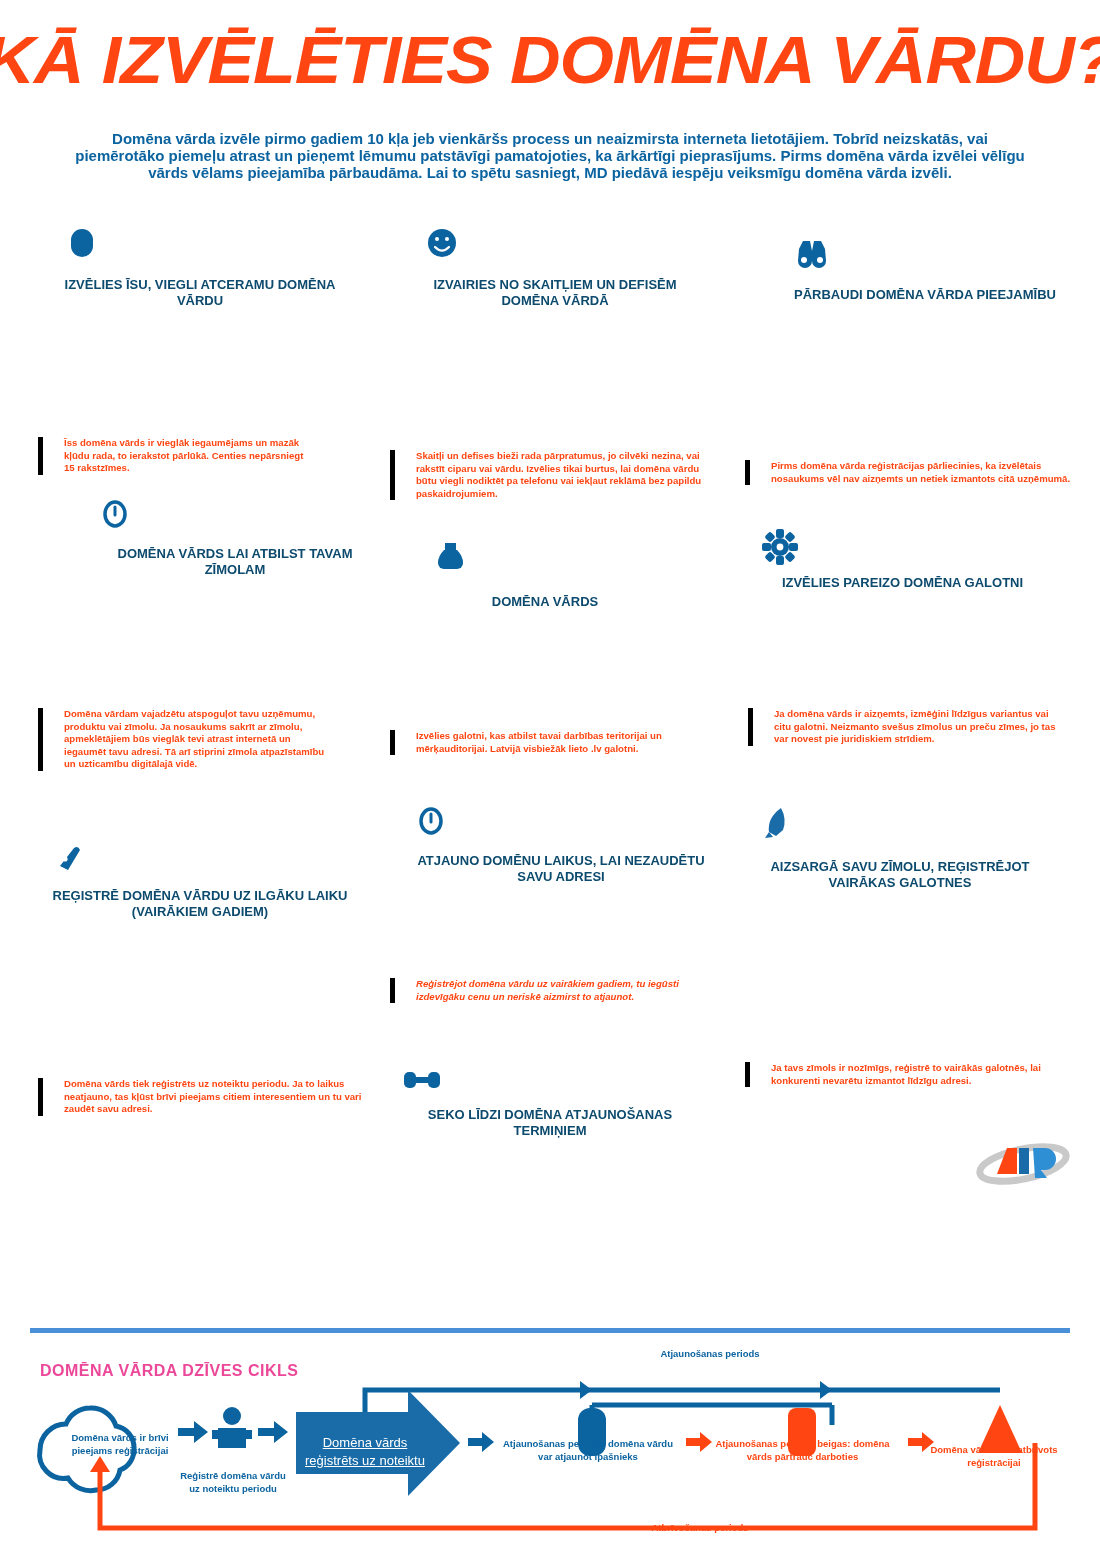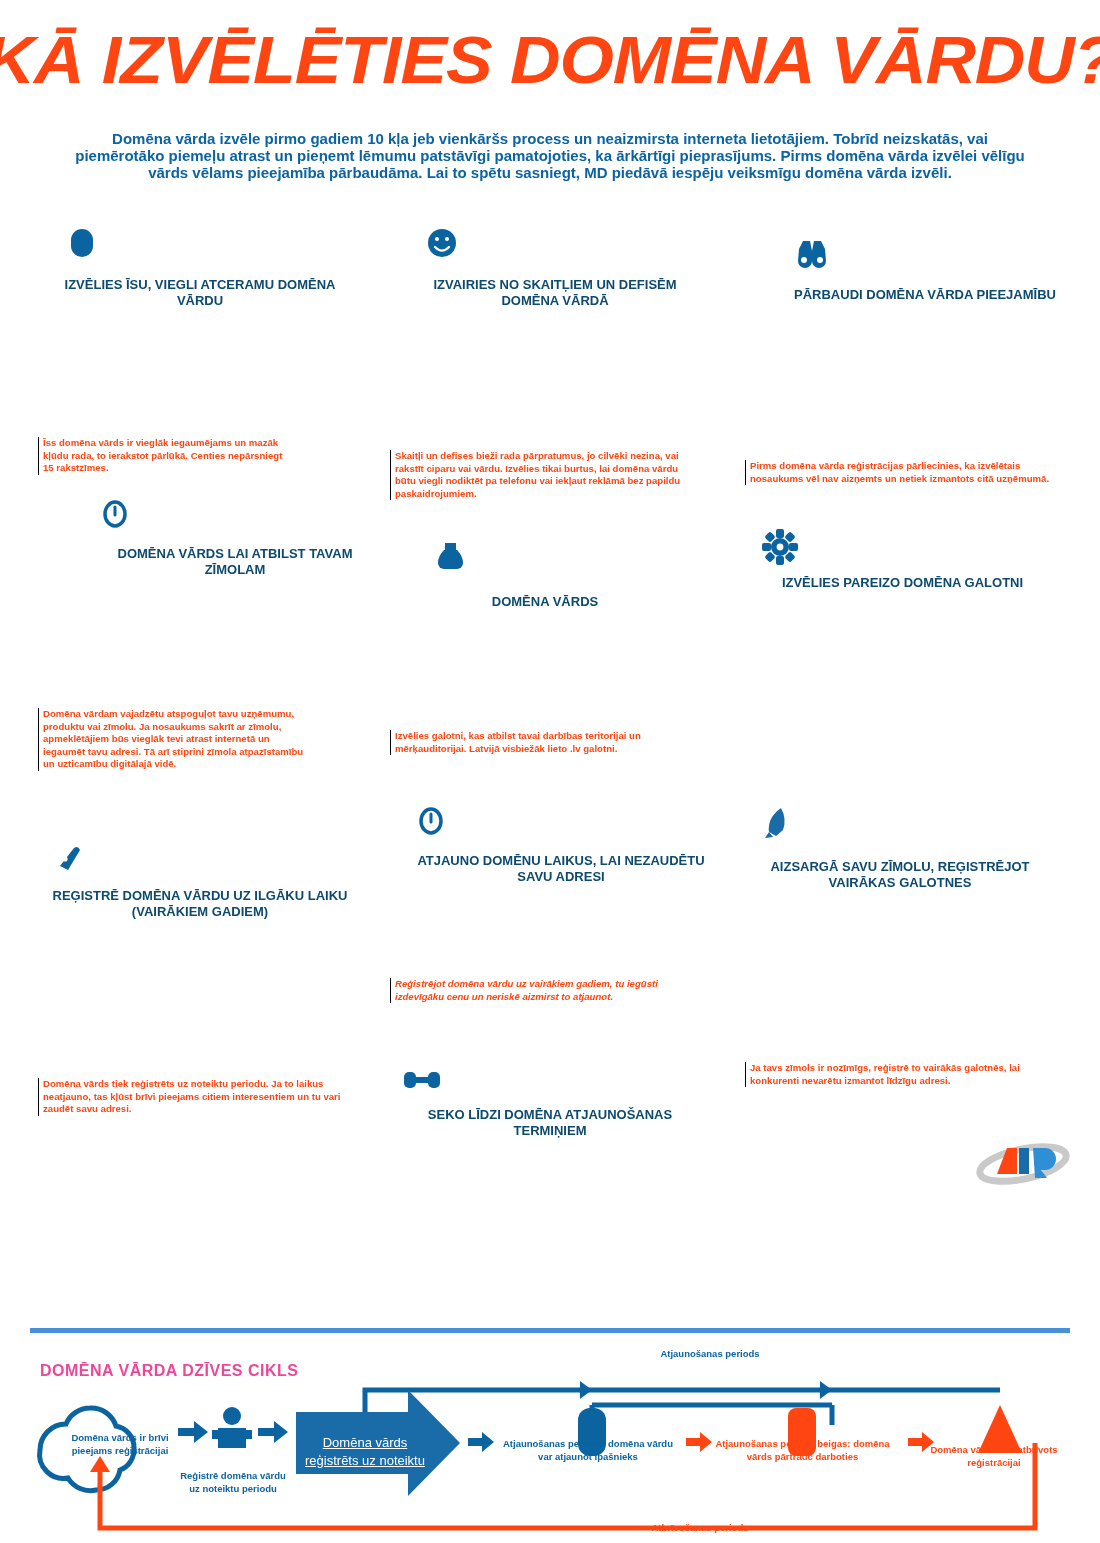--- a/index.html
+++ b/index.html
@@ -29,21 +29,21 @@
   }
   .head{
     text-align:center;font-size:13px;line-height:16px;
     font-weight:bold;color:#0c4a6e;
   }
   .blk{position:absolute;}
 
   .para{
     position:absolute;
     font-size:9.6px;line-height:12.6px;font-weight:bold;color:#ff4612;
-    border-left:1px solid #000000;padding-left:4px;
+    border-left:5px solid #000000;padding-left:21px;
   }
 
   
   .rule{
     position:absolute;left:30px;top:1328px;width:1040px;height:5px;
     background:#4a90d9;
   }
   .bottom-title{
     position:absolute;left:40px;top:1362px;
     font-size:16px;font-weight:bold;color:#ec4899;letter-spacing:.5px;
@@ -168,20 +168,21 @@
   <div class="blk" style="left:411px;top:805px;width:300px;">
     <span class="icon">
       <svg width="40" height="40" viewBox="0 0 40 40">
         <ellipse cx="20" cy="16" rx="10" ry="12" fill="none" stroke="#0b63a0" stroke-width="3.5"></ellipse>
         <path d="M20 9 v8" stroke="#0b63a0" stroke-width="3" stroke-linecap="round"></path>
       </svg>
     </span>
     <div class="head">ATJAUNO DOMĒNU LAIKUS, LAI NEZAUDĒTU SAVU ADRESI</div>
   </div>
 
+  <div class="para" style="left:748px;top:708px;width:290px;">Ja domēna vārds ir aizņemts, izmēģini līdzīgus variantus vai citu galotni. Neizmanto svešus zīmolus un preču zīmes, jo tas var novest pie juridiskiem strīdiem.</div>
 
   <div class="blk" style="left:755px;top:805px;width:290px;">
     <span class="icon">
       <svg width="40" height="46" viewBox="0 0 40 46">
         <path d="M26 3 q6 11 2 22 l-7 6 -7 -4 q-2 -14 12 -24 z" fill="#1a6ca8"></path>
         <path d="M14 27 l-4 6 8 -1 z" fill="#1a6ca8"></path>
       </svg>
     </span>
     <div class="head">AIZSARGĀ SAVU ZĪMOLU, REĢISTRĒJOT VAIRĀKAS GALOTNES</div>
   </div>

